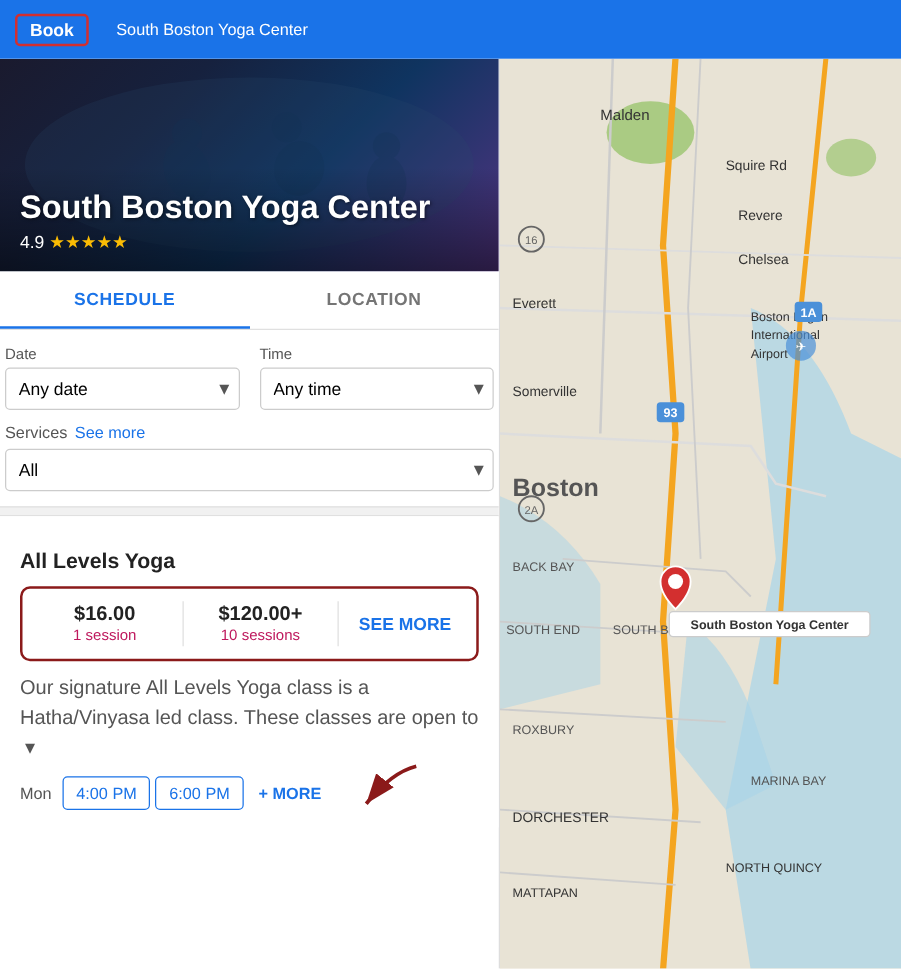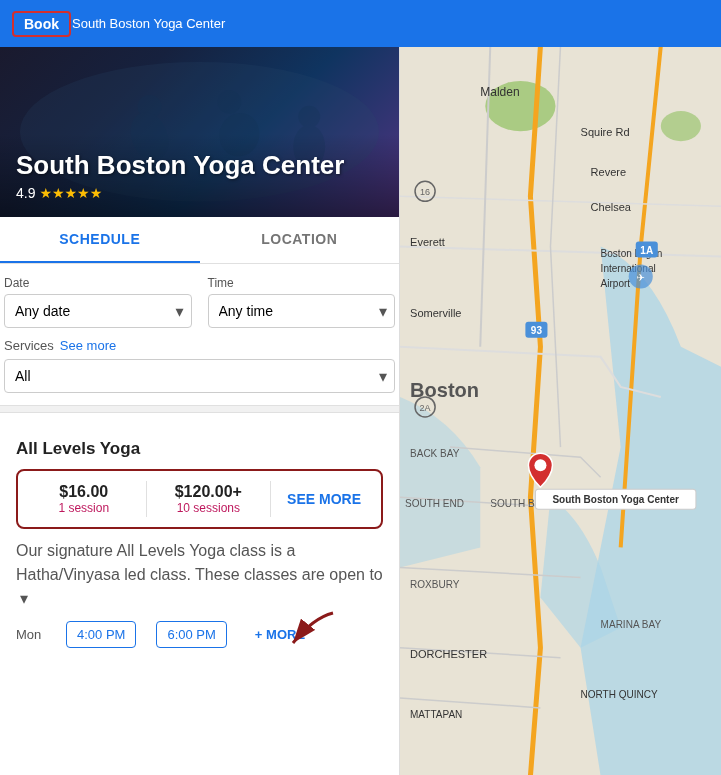--- a/index.html
+++ b/index.html
@@ -4,21 +4,21 @@
   <style>
     * { box-sizing: border-box; margin: 0; padding: 0; }
     body { font-family: Arial, sans-serif; width: 721px; height: 775px; overflow: hidden; display: flex; flex-direction: column; }
 
     
     .header {
       background: #1a73e8;
       padding: 20px 12px;
       display: flex;
       align-items: center;
-      gap: 1px;
+      gap: 22px;
       height: 47px;
       flex-shrink: 0;
     }
     .header-book-btn {
       border: 2px solid #d32f2f;
       border-radius: 4px;
       background: #1a73e8;
       color: white;
       font-size: 14px;
       font-weight: bold;
@@ -235,21 +235,21 @@
     .expand-icon {
       display: inline-block;
       margin-left: 4px;
       color: #555;
     }
 
     
     .schedule-row {
       display: flex;
       align-items: center;
-      gap: 20px;
+      gap: 4px;
       margin-top: 6px;
     }
     .day-label {
       font-size: 13px;
       color: #555;
       width: 30px;
       flex-shrink: 0;
     }
     .time-btn {
       border: 1px solid #1a73e8;

